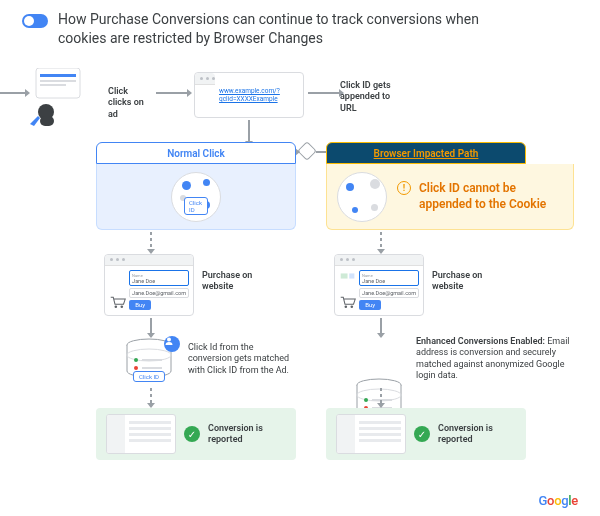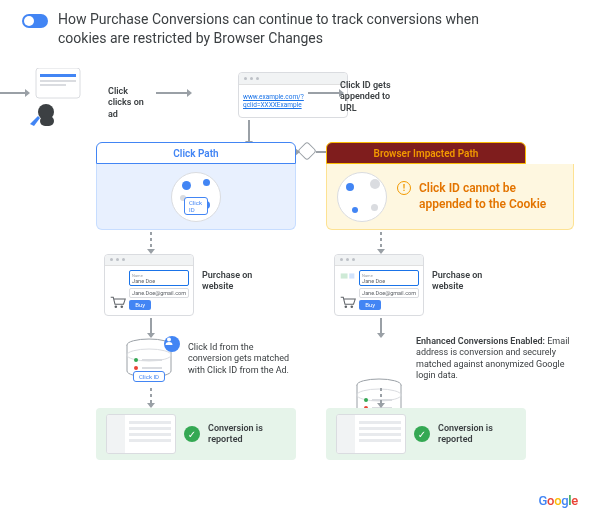--- a/index.html
+++ b/index.html
@@ -6,28 +6,28 @@
   body { font-family: -apple-system, BlinkMacSystemFont, "Segoe UI", Roboto, Arial, sans-serif; background: #fff; width: 600px; height: 516px; position: relative; color: #3c4043; font-size: 10px; }
   .toggle { position: absolute; top: 14px; left: 22px; width: 26px; height: 14px; background: #4285f4; border-radius: 7px; display: flex; align-items: center; }
   .toggle::after { content: ""; width: 10px; height: 10px; background: #fff; border-radius: 50%; margin-left: 2px; }
   .title { position: absolute; top: 10px; left: 58px; font-size: 14px; line-height: 1.35; color: #3c4043; width: 440px; }
   .stage { position: absolute; }
   .card { background: #fff; border: 1px solid #dadce0; border-radius: 4px; }
   .label { font-size: 9px; line-height: 1.25; color: #3c4043; }
   .bold { font-weight: 600; }
   
   .person { position:absolute; top:68px; left:30px; width:54px; height:58px; }
-  .browser { width: 110px; height: 46px; display:flex; flex-direction:column;margin-left:44px; }
+  .browser { width: 110px; height: 46px; display:flex; flex-direction:row; }
   .browser-chrome { height: 12px; background:#f1f3f4; border-bottom:1px solid #e0e0e0; display:flex; align-items:center; gap:3px; padding-left:5px; border-radius:4px 4px 0 0;}
   .dot { width:3px; height:3px; border-radius:50%; background:#bdc1c6; }
   .url { flex:1; display:flex; align-items:center; justify-content:center; font-size:6.5px; color:#1a73e8; text-decoration:underline; padding: 0 4px;}
   
   .path-head { position:absolute; width:200px; height:22px; border-radius:6px 6px 0 0; display:flex; align-items:center; justify-content:center; font-size:10px; font-weight:600;}
   .normal-head { top:142px; left:96px; border:1px solid #4285f4; color:#4285f4; background:#fff;}
-  .impacted-head { top:142px; left:326px; border:1px solid #fbbc04; color:#f29900; background:#7f1d1d;}
+  .impacted-head { top:142px; left:326px; border:1px solid #fbbc04; color:#f29900; background:#0c4a6e;text-decoration:underline;}
   
   .cookie-box-n { position:absolute; top:164px; left:96px; width:200px; height:66px; border:1px solid #c7ddff; border-top:none; background:#e8f0fe; border-radius:0 0 6px 6px; display:flex; align-items:center; justify-content:center;}
   .cookie-box-b { position:absolute; top:164px; left:326px; width:248px; height:66px; border:1px solid #fde293; border-top:none; background:#fef7e0; border-radius:0 0 6px 6px; display:flex; align-items:center; gap:10px; padding:0 10px;}
   .cookie { width:50px; height:50px; border-radius:50%; background:#fff; border:1px solid #dadce0; position:relative; flex:0 0 50px;}
   .chip { position:absolute; border-radius:50%; }
   .clickid-tag { position:absolute; bottom:6px; left:50%; transform:translateX(-50%); font-size:6px; background:#fff; border:1px solid #4285f4; color:#4285f4; border-radius:3px; padding:1px 4px;}
   .warn { color:#e37400; font-size:12px; line-height:1.3; }
   .warn-icon{ width:14px; height:14px; border-radius:50%; border:1.5px solid #f29900; color:#f29900; display:inline-flex; align-items:center; justify-content:center; font-weight:700; font-size:9px; margin-right:4px; flex:0 0 14px;}
   .form-win { width:90px; height:62px; display:flex; flex-direction:column;}
   .form-body { flex:1; padding:4px; display:flex; gap:3px;}
@@ -87,21 +87,21 @@
 </div>
 
 <div class="arrow h" style="top:92px; left:308px; width:32px;"></div>
 <div class="stage label bold" style="top:80px; left:340px; width:56px;">Click ID gets appended to URL</div>
 
 <div class="arrow v" style="top:120px; left:248px; height:22px;"></div>
 <div class="junction" style="top:144px; left:300px;"></div>
 <div class="arrow h" style="top:151px; left:248px; width:48px;"></div>
 <div class="arrow h" style="top:151px; left:316px; width:14px;"></div>
 
-<div class="path-head normal-head">Click Path</div>
+<div class="path-head normal-head">Normal Click</div>
 <div class="path-head impacted-head">Browser Impacted Path</div>
 
 <div class="cookie-box-n">
   <div class="cookie">
     <div class="chip" style="width:9px;height:9px;background:#4285f4;top:8px;left:10px;"></div>
     <div class="chip" style="width:7px;height:7px;background:#4285f4;top:6px;right:10px;"></div>
     <div class="chip" style="width:6px;height:6px;background:#dadce0;top:22px;left:8px;"></div>
     <div class="chip" style="width:8px;height:8px;background:#4285f4;bottom:12px;right:10px;"></div>
     <div class="clickid-tag">Click ID</div>
   </div>

